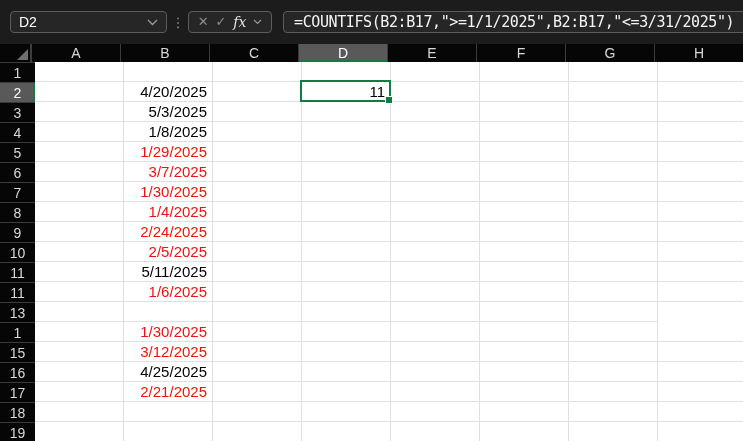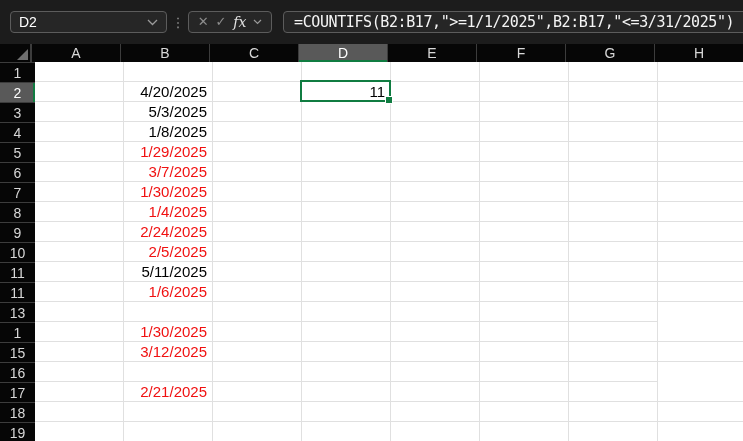--- a/index.html
+++ b/index.html
@@ -289,20 +289,21 @@
         <div class="cell"></div>
         <div class="cell"></div>
         <div class="cell"></div>
         <div class="cell"></div>
         <div class="cell"></div>
         <div class="cell"></div>
       </div>
       <div class="row">
         <div class="rowhdr">16</div>
         <div class="cell"></div>
+        <div class="cell">4/25/2025</div>
         <div class="cell"></div>
         <div class="cell"></div>
         <div class="cell"></div>
         <div class="cell"></div>
         <div class="cell"></div>
         <div class="cell"></div>
       </div>
       <div class="row">
         <div class="rowhdr">17</div>
         <div class="cell"></div>

